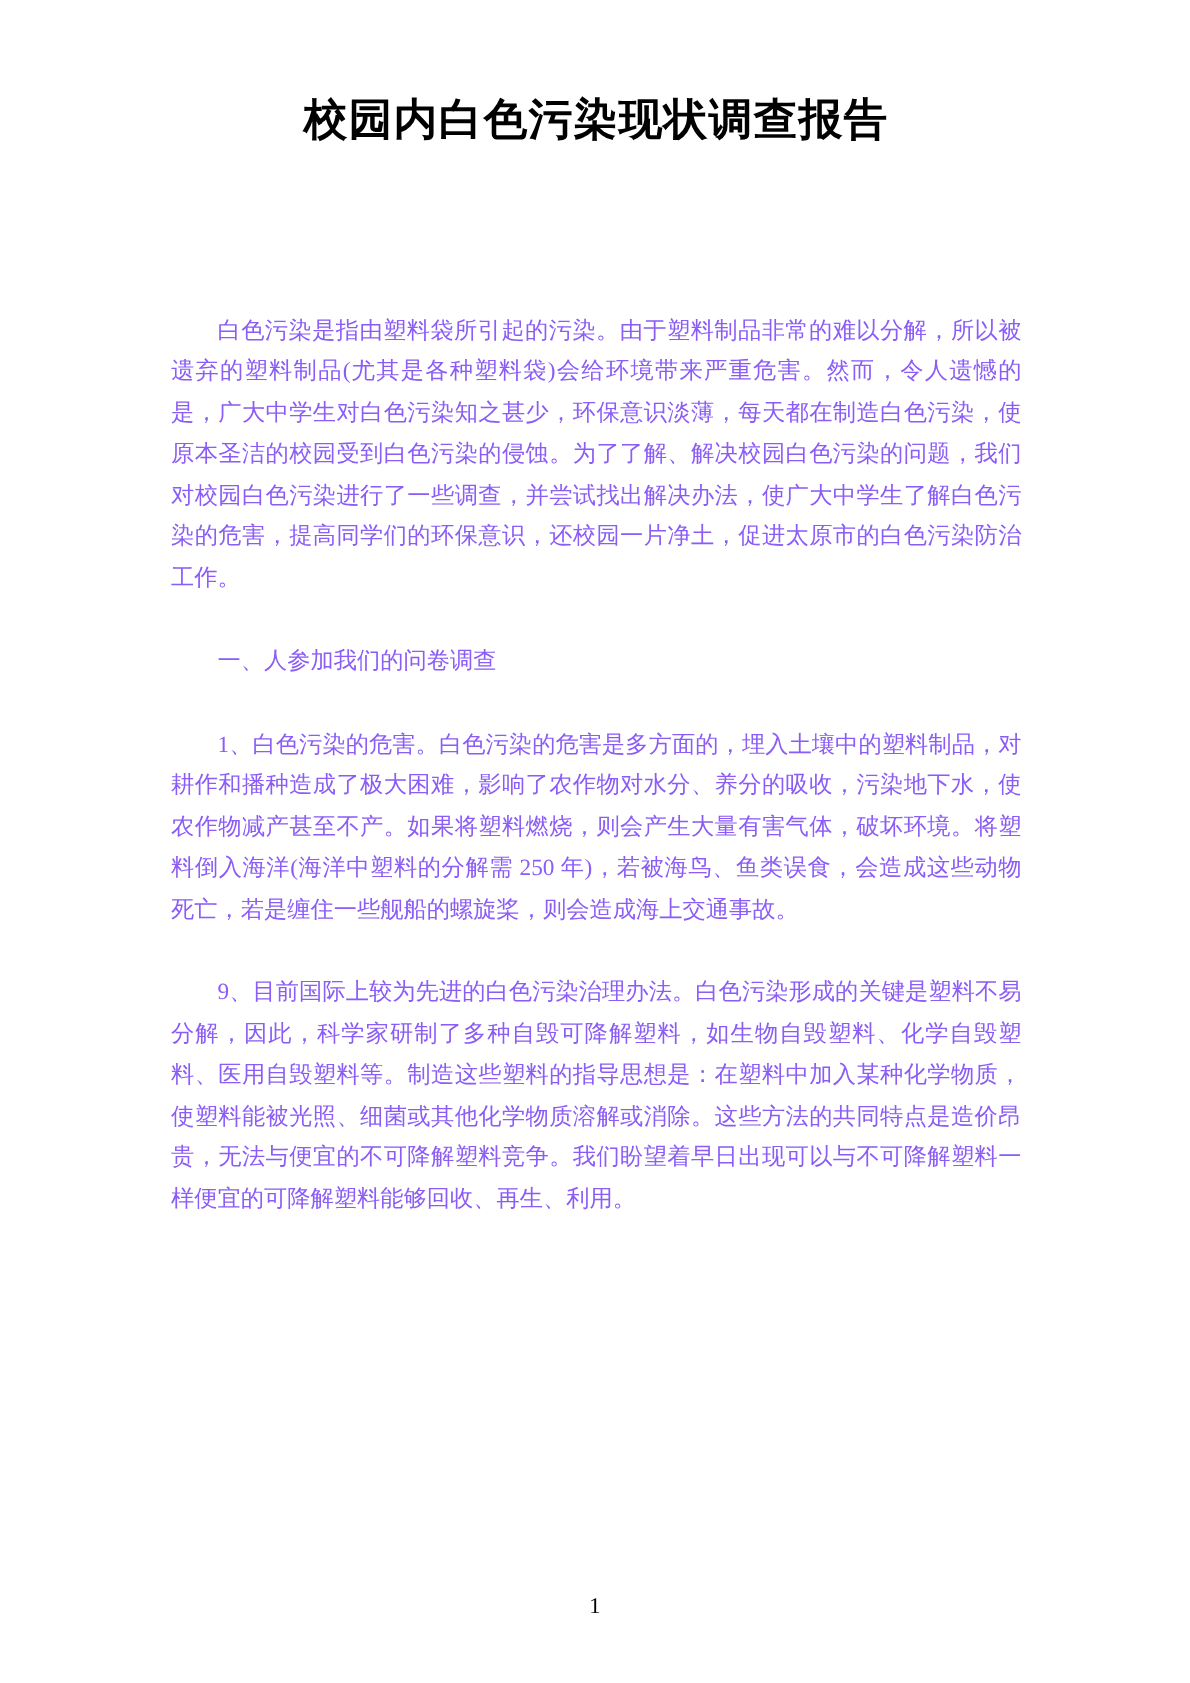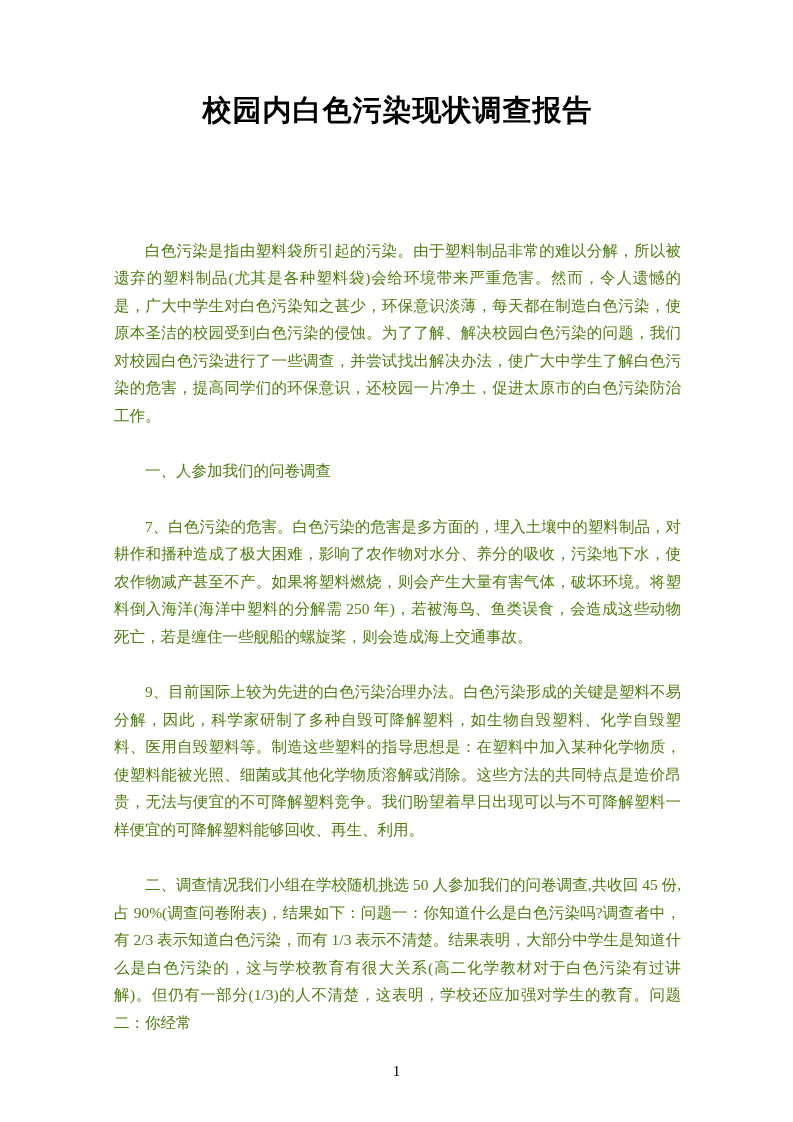--- a/index.html
+++ b/index.html
@@ -7,21 +7,21 @@
     padding: 0;
     background: #ffffff;
   }
   .page {
     position: relative;
     width: 793px;
     height: 1122px;
     margin: 0 auto;
     background: #ffffff;
     box-sizing: border-box;
-    padding: 90px 112px 0 114px;
+    padding: 60px 112px 0 114px;
     color: #000000;
     font-family: "Liberation Serif", serif;
     overflow: hidden;
   }
   .doc-title {
     margin: 0 0 106px 0;
     font-size: 29px;
     font-weight: 700;
     text-align: center;
     line-height: 1.4;
@@ -30,21 +30,21 @@
     font-family: "Liberation Sans", sans-serif;
   }
   .para {
     margin: 0 0 28px 0;
     font-size: 15.5px;
     line-height: 27.5px;
     text-align: justify;
     text-justify: inter-ideograph;
     text-indent: 2em;
     word-break: break-all;
-    color: #4d7c0f;
+    color: #8b5cf6;
   }
   .page-number {
     position: absolute;
     bottom: 42px;
     left: 0;
     width: 100%;
     text-align: center;
     font-size: 15px;
     color: #000000;
     font-family: "Liberation Serif", serif;
@@ -54,21 +54,20 @@
 <body>
 
 <div class="page">
 
   <h1 class="doc-title">校园内白色污染现状调查报告</h1>
 
   <p class="para">白色污染是指由塑料袋所引起的污染。由于塑料制品非常的难以分解，所以被遗弃的塑料制品(尤其是各种塑料袋)会给环境带来严重危害。然而，令人遗憾的是，广大中学生对白色污染知之甚少，环保意识淡薄，每天都在制造白色污染，使原本圣洁的校园受到白色污染的侵蚀。为了了解、解决校园白色污染的问题，我们对校园白色污染进行了一些调查，并尝试找出解决办法，使广大中学生了解白色污染的危害，提高同学们的环保意识，还校园一片净土，促进太原市的白色污染防治工作。</p>
 
   <p class="para">一、人参加我们的问卷调查</p>
 
-  <p class="para">7、白色污染的危害。白色污染的危害是多方面的，埋入土壤中的塑料制品，对耕作和播种造成了极大困难，影响了农作物对水分、养分的吸收，污染地下水，使农作物减产甚至不产。如果将塑料燃烧，则会产生大量有害气体，破坏环境。将塑料倒入海洋(海洋中塑料的分解需 250 年)，若被海鸟、鱼类误食，会造成这些动物死亡，若是缠住一些舰船的螺旋桨，则会造成海上交通事故。</p>
+  <p class="para">1、白色污染的危害。白色污染的危害是多方面的，埋入土壤中的塑料制品，对耕作和播种造成了极大困难，影响了农作物对水分、养分的吸收，污染地下水，使农作物减产甚至不产。如果将塑料燃烧，则会产生大量有害气体，破坏环境。将塑料倒入海洋(海洋中塑料的分解需 250 年)，若被海鸟、鱼类误食，会造成这些动物死亡，若是缠住一些舰船的螺旋桨，则会造成海上交通事故。</p>
 
   <p class="para">9、目前国际上较为先进的白色污染治理办法。白色污染形成的关键是塑料不易分解，因此，科学家研制了多种自毁可降解塑料，如生物自毁塑料、化学自毁塑料、医用自毁塑料等。制造这些塑料的指导思想是：在塑料中加入某种化学物质，使塑料能被光照、细菌或其他化学物质溶解或消除。这些方法的共同特点是造价昂贵，无法与便宜的不可降解塑料竞争。我们盼望着早日出现可以与不可降解塑料一样便宜的可降解塑料能够回收、再生、利用。</p>
 
-  <p class="para">二、调查情况我们小组在学校随机挑选 50 人参加我们的问卷调查,共收回 45 份,占 90%(调查问卷附表)，结果如下：问题一：你知道什么是白色污染吗?调查者中，有 2/3 表示知道白色污染，而有 1/3 表示不清楚。结果表明，大部分中学生是知道什么是白色污染的，这与学校教育有很大关系(高二化学教材对于白色污染有过讲解)。但仍有一部分(1/3)的人不清楚，这表明，学校还应加强对学生的教育。问题二：你经常</p>
 
   <div class="page-number">1</div>
 
 </div>
 
 </body></html>

